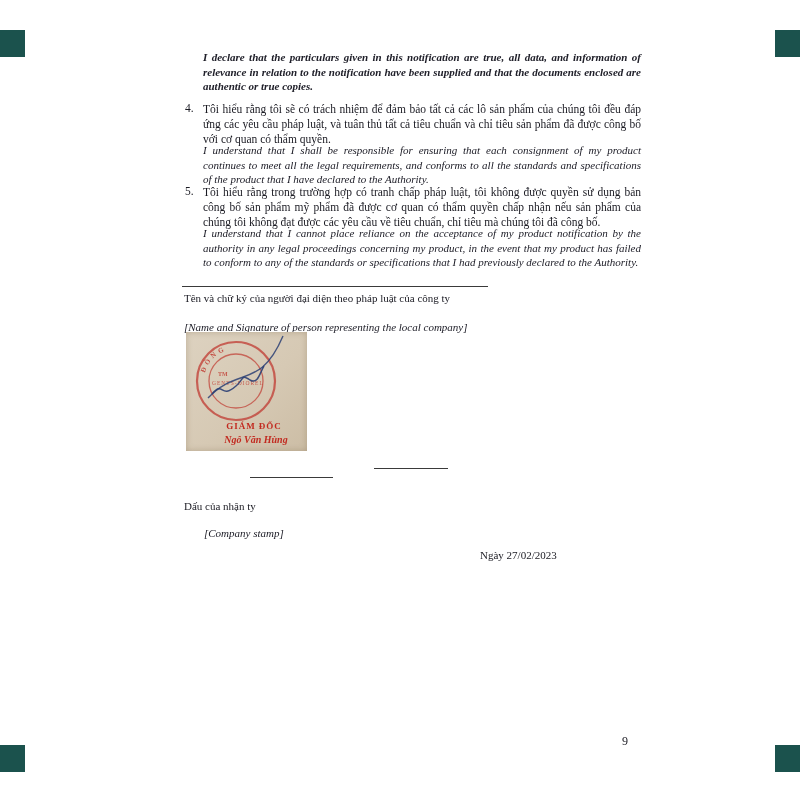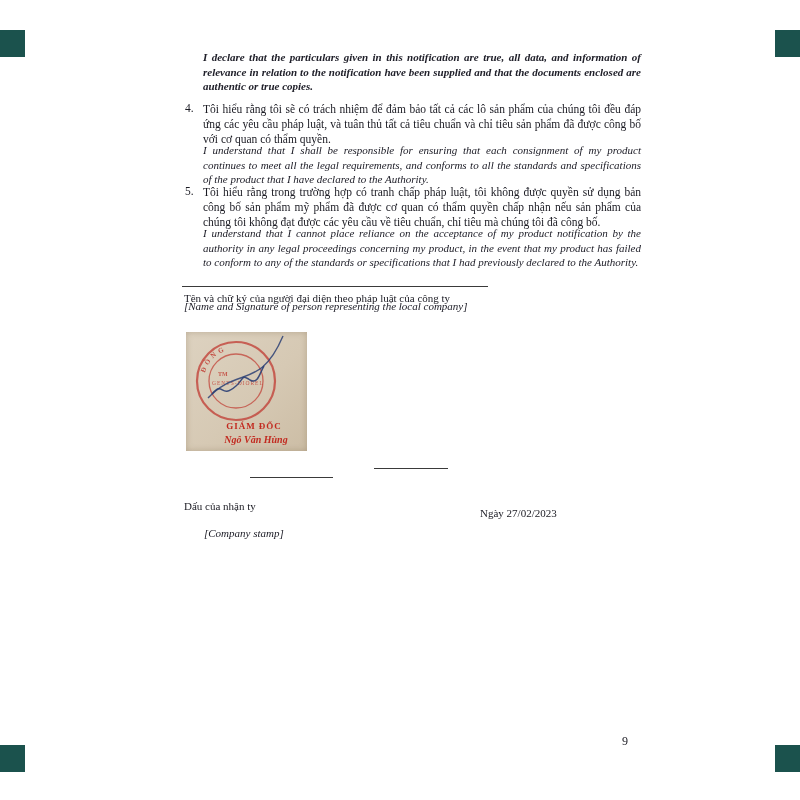--- a/index.html
+++ b/index.html
@@ -43,21 +43,21 @@
   <div class="abs vi" style="left:203px;top:102px;width:438px;">Tôi hiểu rằng tôi sẽ có trách nhiệm để đảm bảo tất cả các lô sản phẩm của chúng tôi đều đáp ứng các yêu cầu pháp luật, và tuân thủ tất cả tiêu chuẩn và chỉ tiêu sản phẩm đã được công bố với cơ quan có thẩm quyền.</div>
   <div class="abs en" style="left:203px;top:143px;width:438px;">I understand that I shall be responsible for ensuring that each consignment of my product continues to meet all the legal requirements, and conforms to all the standards and specifications of the product that I have declared to the Authority.</div>
 
   <div class="num" style="left:185px;top:185px;">5.</div>
   <div class="abs vi" style="left:203px;top:185px;width:438px;">Tôi hiểu rằng trong trường hợp có tranh chấp pháp luật, tôi không được quyền sử dụng bản công bố sản phẩm mỹ phẩm đã được cơ quan có thẩm quyền chấp nhận nếu sản phẩm của chúng tôi không đạt được các yêu cầu về tiêu chuẩn, chỉ tiêu mà chúng tôi đã công bố.</div>
   <div class="abs en" style="left:203px;top:226px;width:438px;">I understand that I cannot place reliance on the acceptance of my product notification by the authority in any legal proceedings concerning my product, in the event that my product has failed to conform to any of the standards or specifications that I had previously declared to the Authority.</div>
 
   <div class="rule" style="left:182px;top:286px;width:306px;"></div>
 
   <div class="abs label-vi" style="left:184px;top:292px;">Tên và chữ ký của người đại diện theo pháp luật của công ty</div>
-  <div class="abs label-en" style="left:184px;top:300px;font-style:italic;">[Name and Signature of person representing the local company]</div>
+  <div class="abs label-en" style="left:184px;top:321px;font-style:italic;">[Name and Signature of person representing the local company]</div>
 
   <div class="stamp-photo">
     <svg width="121" height="119" viewBox="0 0 121 119">
 
       <circle cx="50" cy="49" r="39" fill="none" stroke="#c03a31" stroke-width="2.2" opacity="0.75"></circle>
       <circle cx="50" cy="49" r="27" fill="none" stroke="#c03a31" stroke-width="1.3" opacity="0.7"></circle>
 
       <defs>
         <path id="arcTop" d="M 18,49 A 32,32 0 0 1 82,49" fill="none"></path>
         <path id="arcBand" d="M 24,53 L 78,53" fill="none"></path>
@@ -76,17 +76,17 @@
       <text x="68" y="97" text-anchor="middle" font-size="9" font-weight="bold" fill="#c22a20" letter-spacing="1">GIÁM ĐỐC</text>
       <text x="70" y="111" text-anchor="middle" font-size="10" font-style="italic" font-weight="bold" fill="#c22a20">Ngô Văn Hùng</text>
     </svg>
   </div>
 
   <div class="rule" style="left:374px;top:468px;width:74px;"></div>
   <div class="rule" style="left:250px;top:477px;width:83px;"></div>
 
   <div class="abs label-vi" style="left:184px;top:500px;">Dấu của nhận ty</div>
   <div class="abs label-en" style="left:204px;top:527px;">[Company stamp]</div>
-  <div class="abs label-vi" style="left:480px;top:507px;">Ngày 27/02/2023</div>
+  <div class="abs label-vi" style="left:480px;top:549px;">Ngày 27/02/2023</div>
 
   <div class="pagenum" style="left:622px;top:734px;">9</div>
 
 </div>
 
 </body></html>

